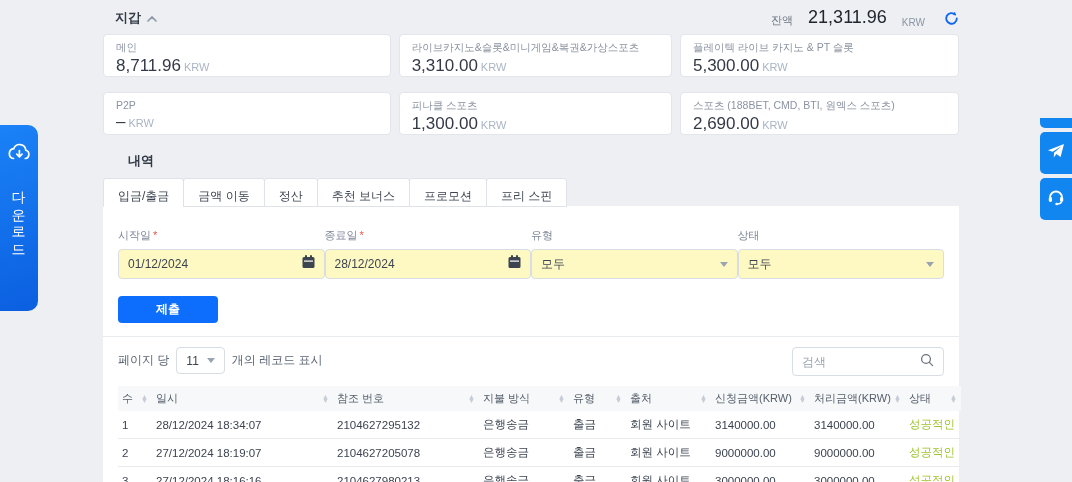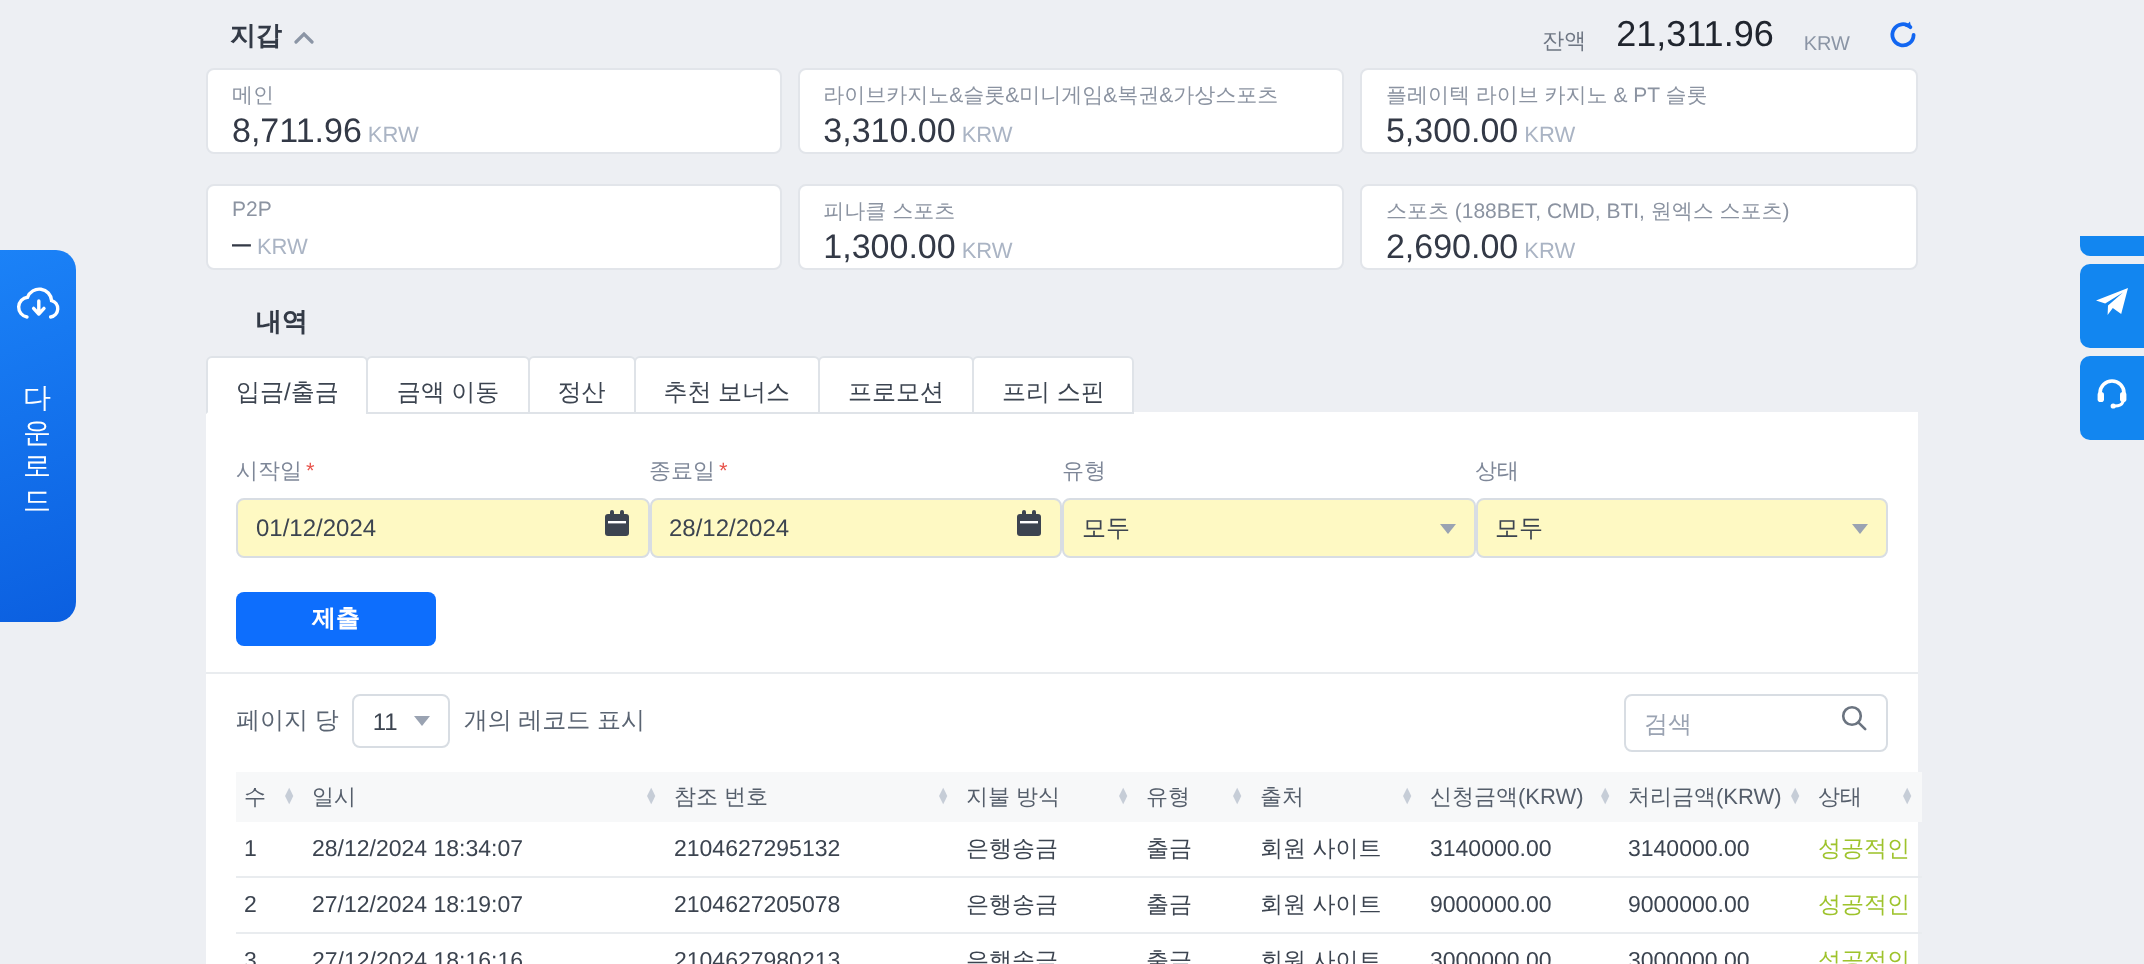--- a/index.html
+++ b/index.html
@@ -87,21 +87,21 @@
   .divider{ border:none; border-top:1px solid #e9ecef; margin:13px -15px 0; }
   
   .table-controls{ display:flex; align-items:flex-start; justify-content:space-between; margin:10px 0 10px; }
   .page-length{ display:flex; align-items:center; gap:7px; font-size:12px; color:#5a6472; }
   .pl-select{
     display:flex; align-items:center; gap:8px; border:1px solid #d8dde3; border-radius:4px;
     height:27px; padding:0 9px; font-size:12px; color:#3c4450; cursor:pointer;
   }
   .search-wrap{
     display:flex; align-items:center; border:1px solid #d8dde3; border-radius:4px;
-    height:29px; width:132px; padding:0 9px;
+    height:29px; width:152px; padding:0 9px;
   }
   .search-wrap input{
     border:none; outline:none; width:100%; font-size:12px; color:#3c4450;
     font-family:"Liberation Sans","DejaVu Sans",sans-serif;
   }
   .search-wrap input::placeholder{ color:#9aa3b2; }
   
   table{ width:100%; border-collapse:collapse; table-layout:fixed; }
   thead th{
     background:#f7f8f9; font-size:11px; font-weight:400; color:#555e6b;

